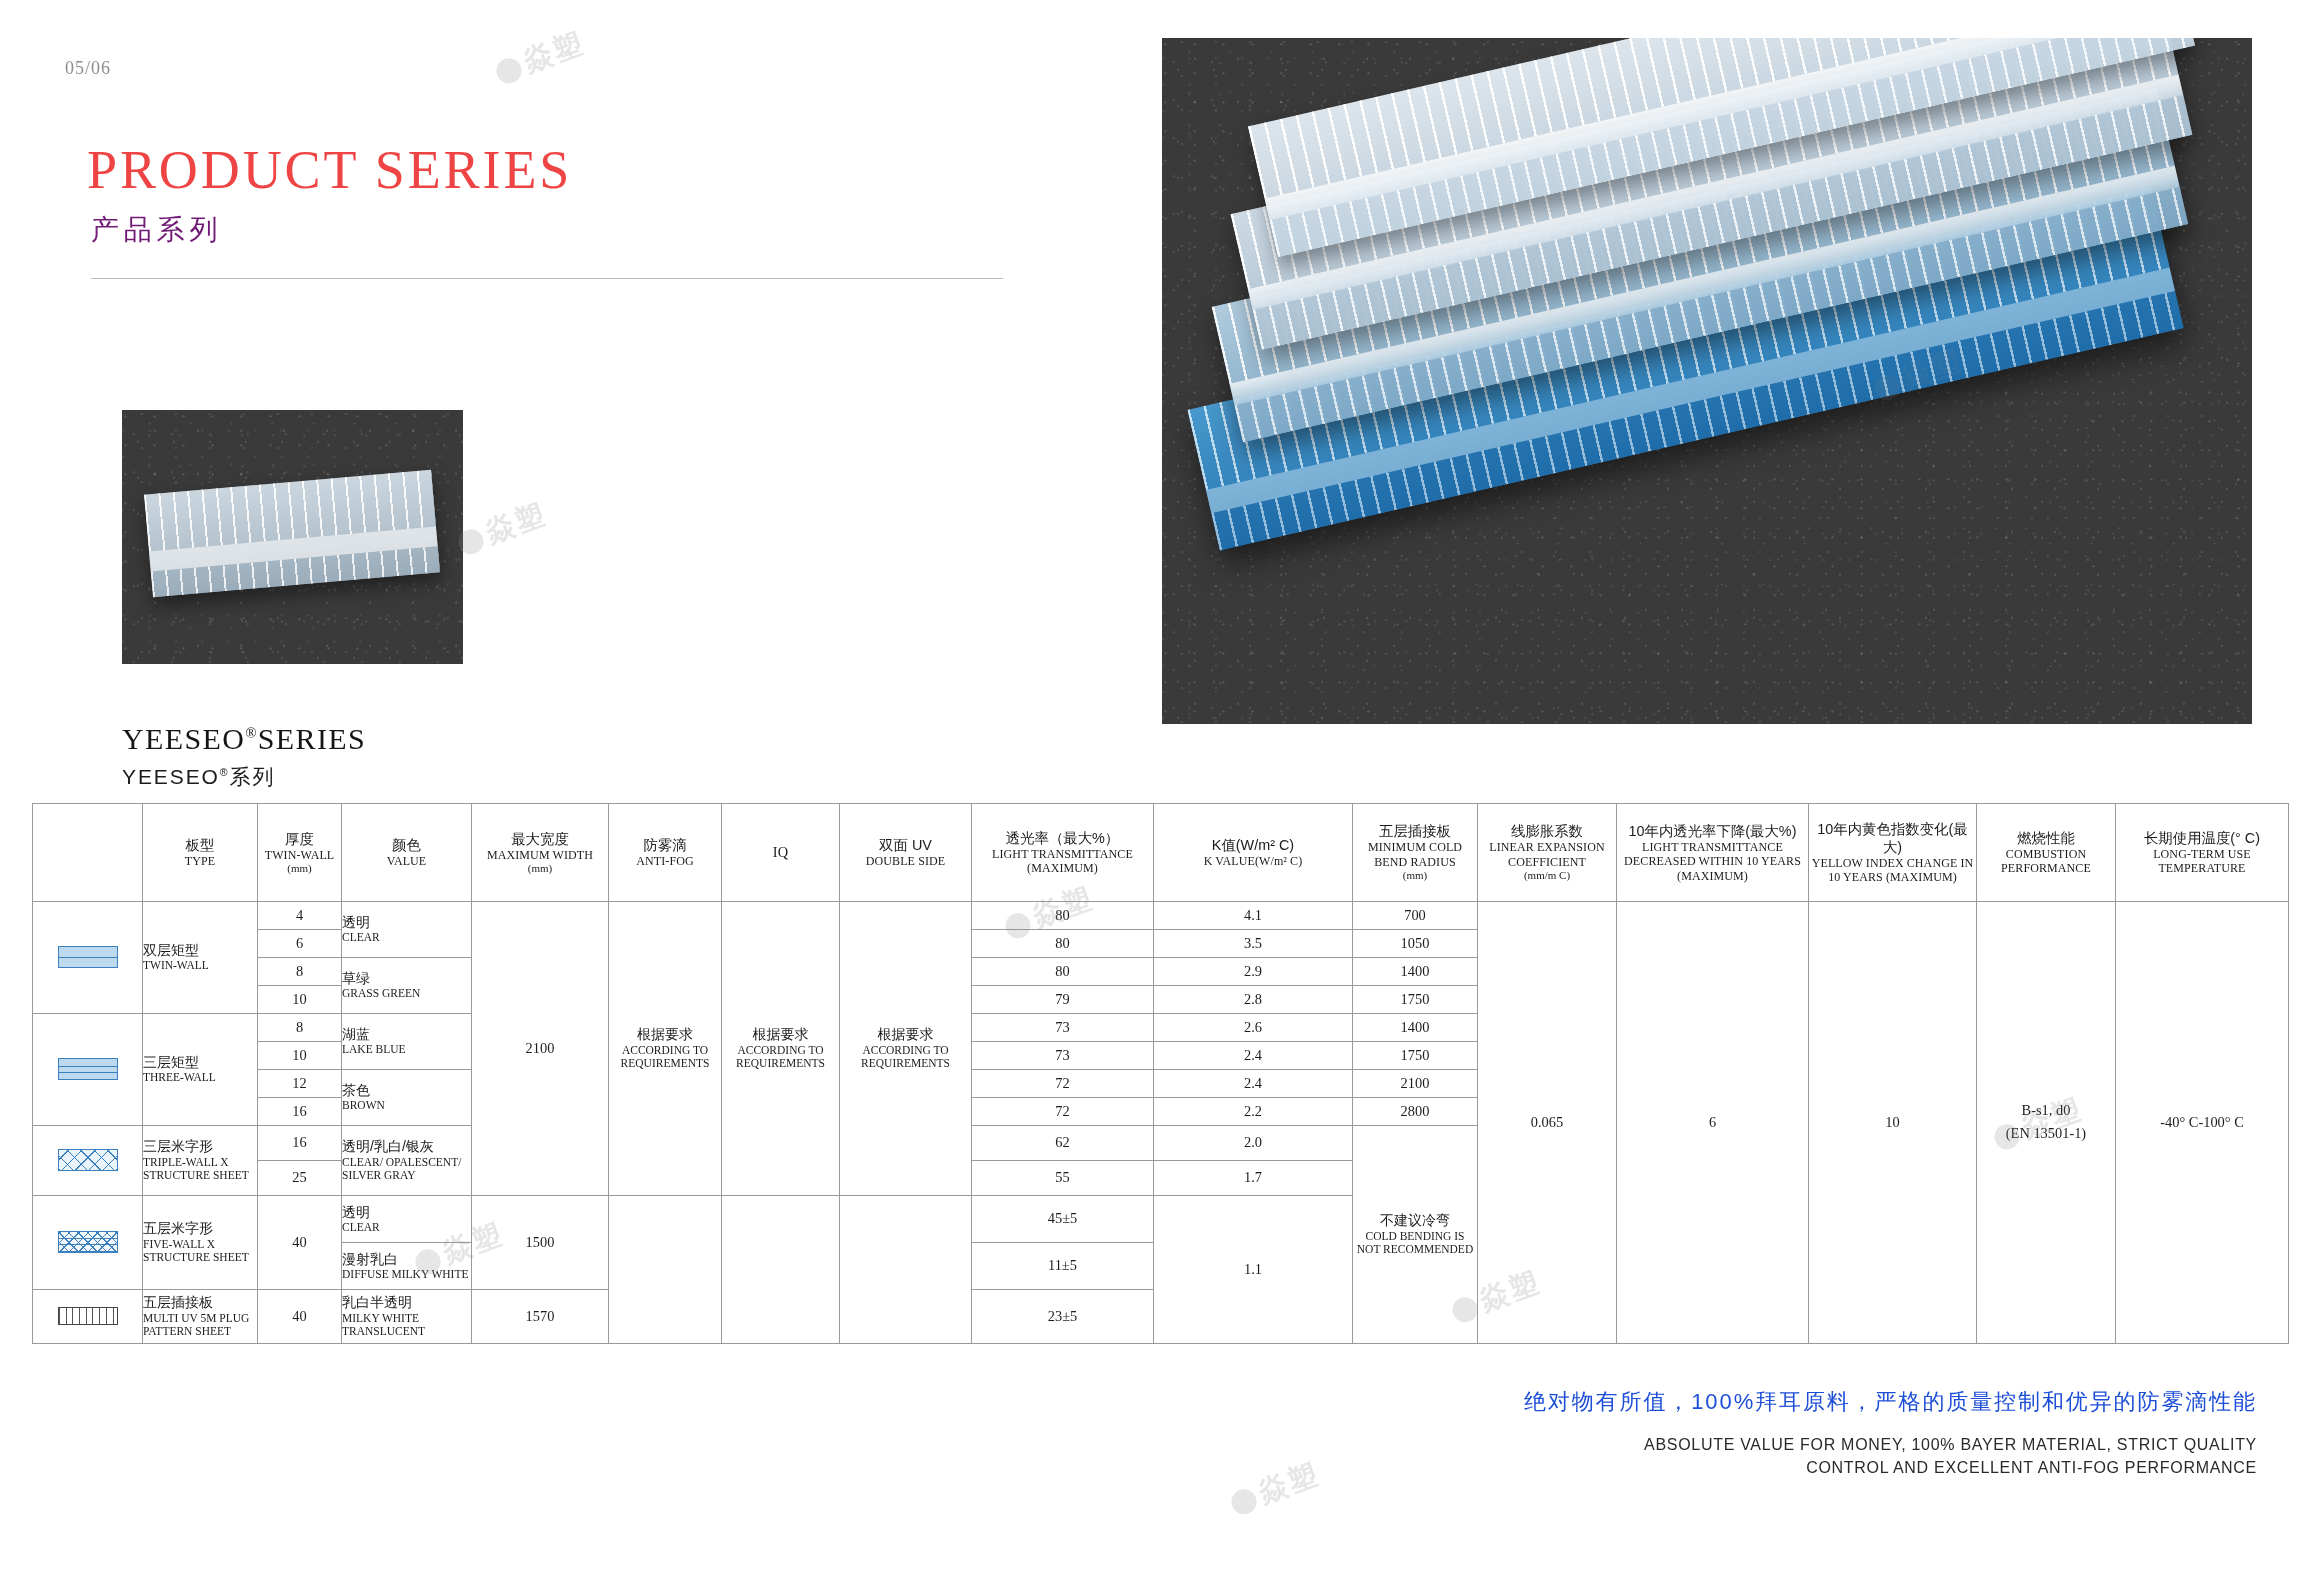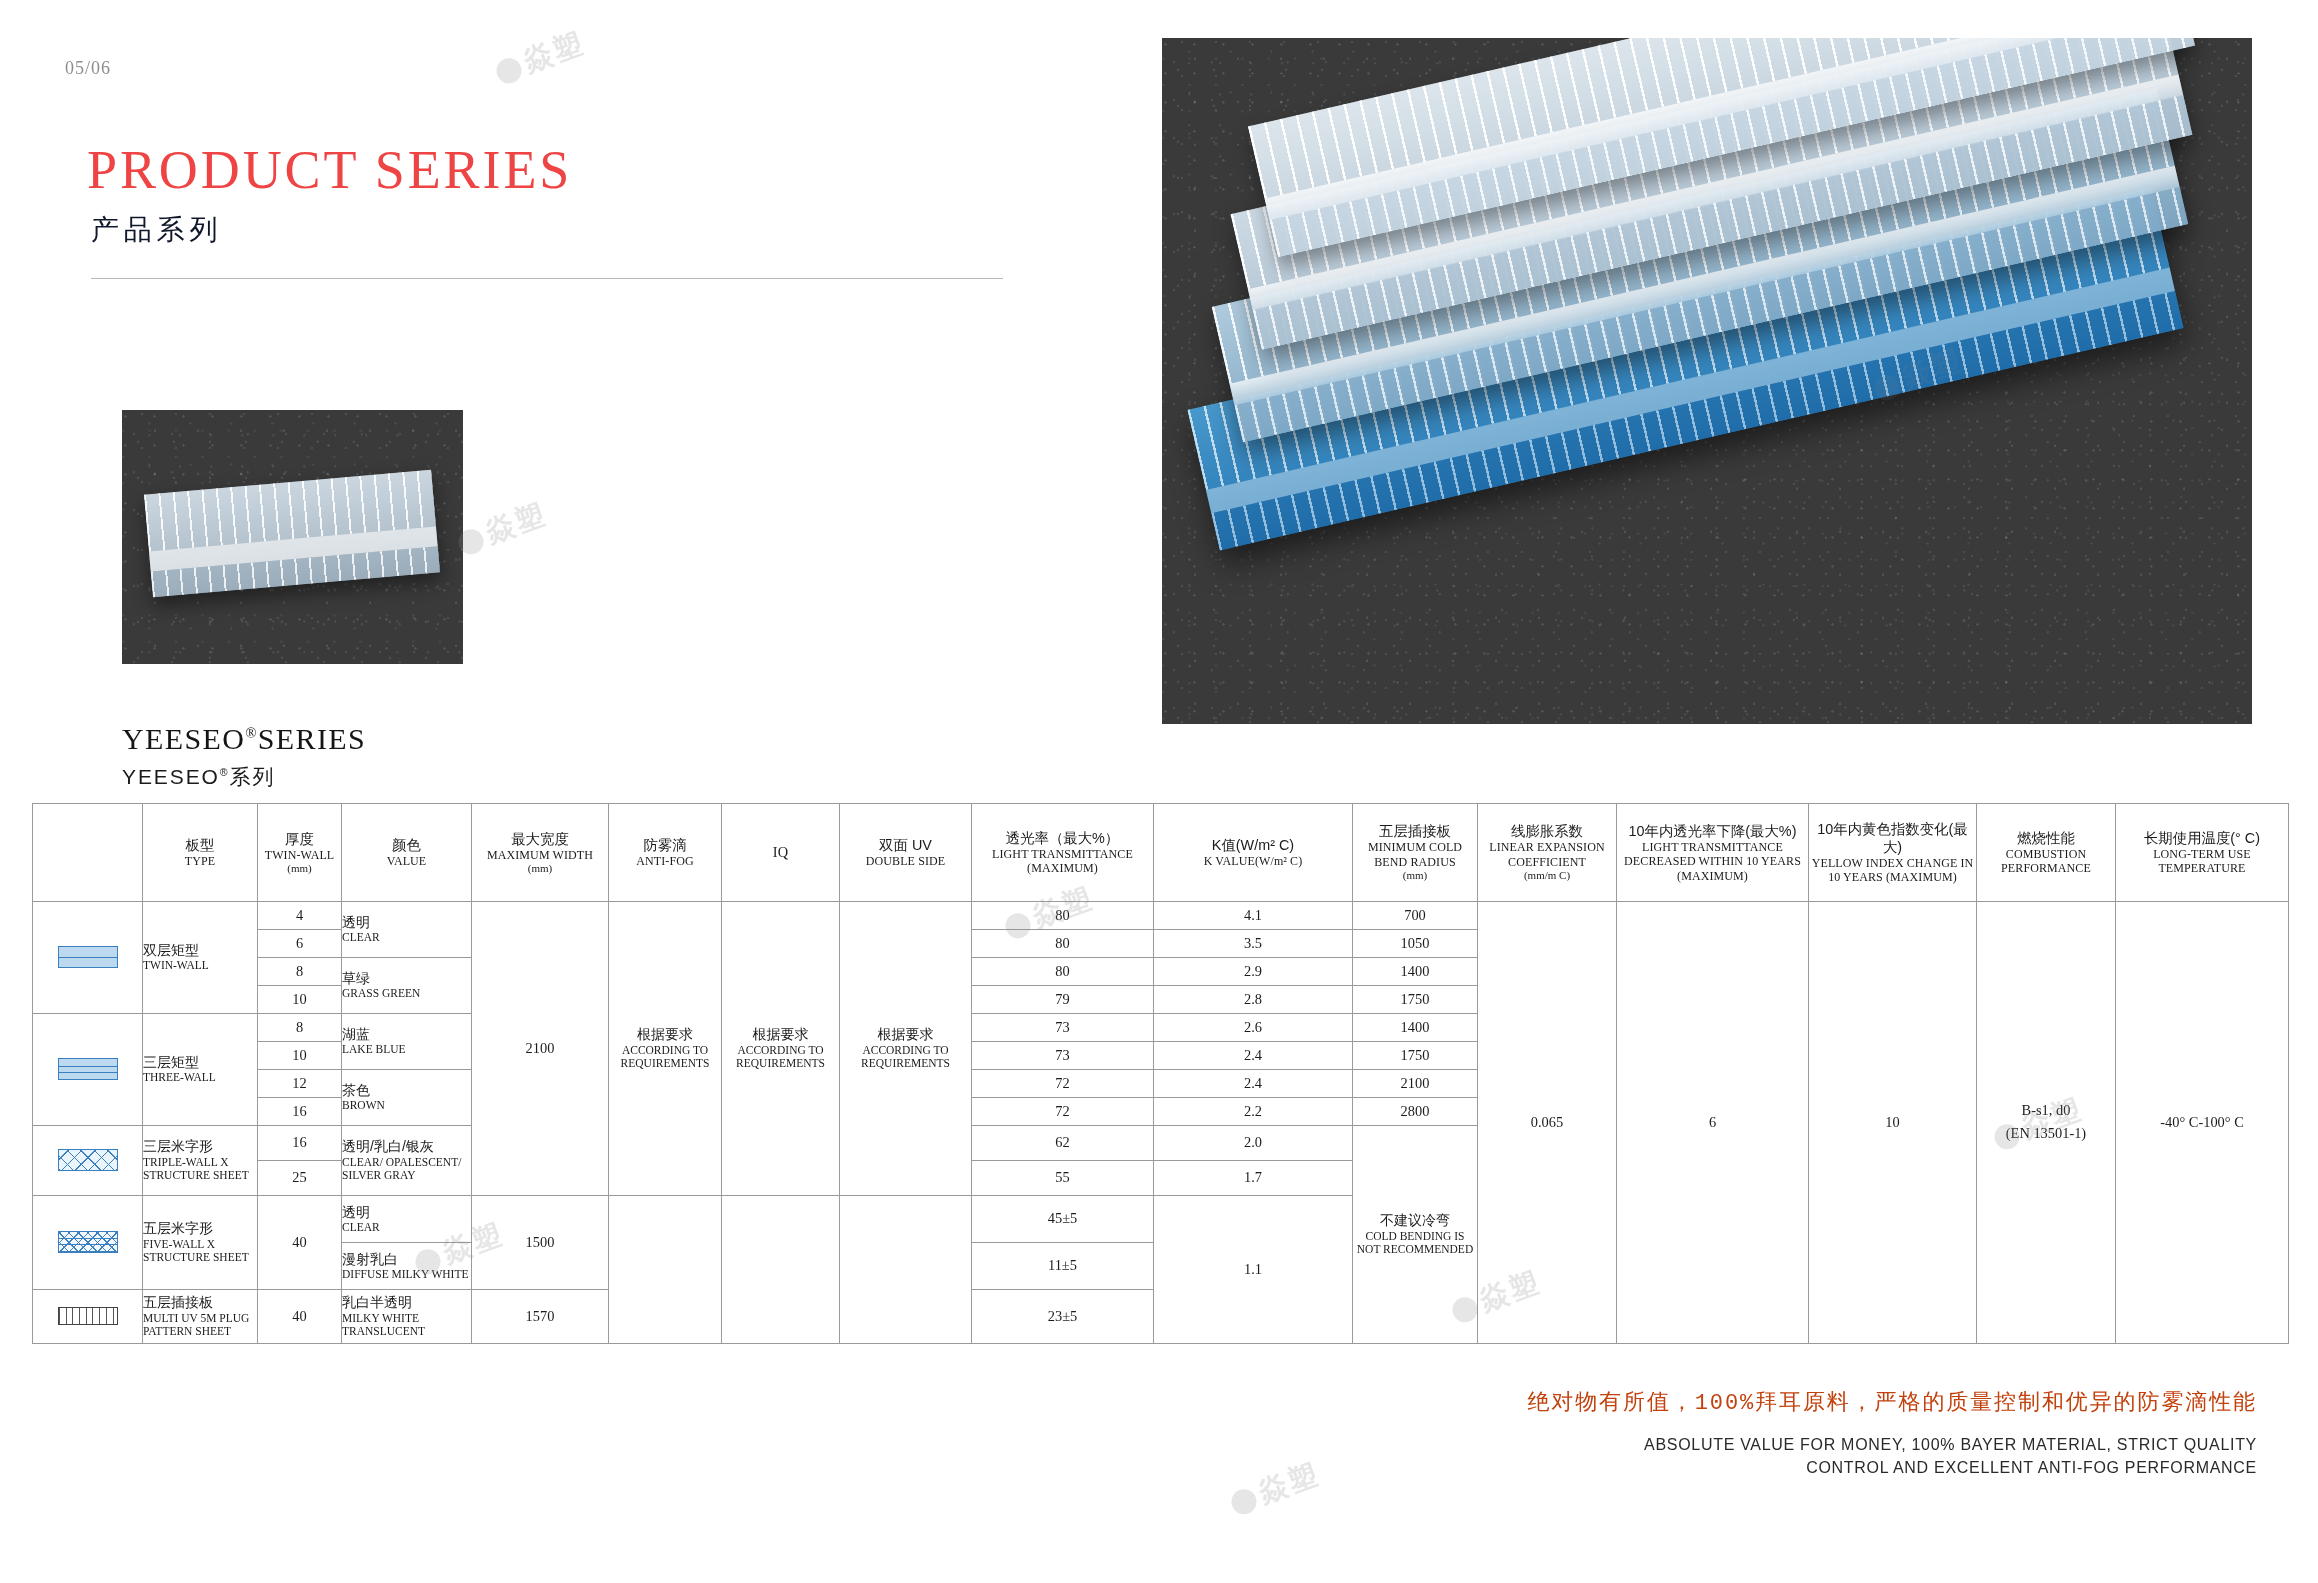--- a/index.html
+++ b/index.html
@@ -3,21 +3,21 @@
 <meta charset="utf-8">
 <style>
   html,body{margin:0;padding:0;background:#fff;}
   body{width:2319px;height:1584px;position:relative;font-family:"Liberation Serif",serif;color:#1b1b1b;overflow:hidden;}
 
   .page{position:absolute;left:0;top:0;width:2319px;height:1584px;background:#fff;}
 
   
   .pagenum{position:absolute;left:65px;top:58px;font-family:"Liberation Serif",serif;font-size:18px;color:#8d8d8d;letter-spacing:1px;}
   .title-en{position:absolute;left:87px;top:139px;font-family:"Liberation Serif",serif;font-size:54px;letter-spacing:2.9px;color:#ef4444;}
-  .title-cn{position:absolute;left:91px;top:211px;font-family:"Liberation Sans",sans-serif;font-size:28px;letter-spacing:4.8px;color:#0f172a;}
+  .title-cn{position:absolute;left:91px;top:211px;font-family:"Liberation Sans",sans-serif;font-size:28px;letter-spacing:4.8px;color:#701a75;}
   .title-rule{position:absolute;left:91px;top:278px;width:912px;height:1px;background:#b9b9b9;}
 
   
   .hero-main{position:absolute;left:1162px;top:38px;width:1090px;height:686px;overflow:hidden;background:#2c2c2c;}
   .hero-small{position:absolute;left:122px;top:410px;width:341px;height:254px;overflow:hidden;background:#2a2a2a;}
 
   .grain{position:absolute;left:0;top:0;right:0;bottom:0;
     background-color:#3a3a3a;
     background-image:
       radial-gradient(circle at 12% 22%, rgba(255,255,255,.13) 0 1px, transparent 1.4px),
@@ -79,21 +79,21 @@
   .ico-three:before{top:33%;}
   .ico-three:after{top:66%;}
   .ico-x{border:1px solid #3a7fbf;background:#eaf4fb;
      background-image:repeating-linear-gradient(45deg,#3a7fbf 0 1px,transparent 1px 9.6px),repeating-linear-gradient(-45deg,#3a7fbf 0 1px,transparent 1px 9.6px);}
   .ico-x5{border:1px solid #3a7fbf;background:#f2f8fc;
      background-image:repeating-linear-gradient(45deg,#3a7fbf 0 1px,transparent 1px 6.7px),repeating-linear-gradient(-45deg,#3a7fbf 0 1px,transparent 1px 6.7px),repeating-linear-gradient(0deg,#3a7fbf 0 1px,transparent 1px 6.7px);}
   .ico-plug{border:1px solid #444;background:#fff;height:16.3px;
      background-image:repeating-linear-gradient(90deg,#555 0 1px,transparent 1px 6.7px);}
 
   
-  .foot-cn{position:absolute;right:62px;top:1387px;font-family:Liberation Mono, monospace;font-size:22px;letter-spacing:1.9px;color:#c2410c;text-align:right;}
+  .foot-cn{position:absolute;right:62px;top:1387px;font-family:Liberation Sans, sans-serif;font-size:22px;letter-spacing:1.9px;color:#1d4ed8;text-align:right;}
   .foot-en{position:absolute;right:62px;top:1433px;font-family:"Liberation Sans",sans-serif;font-size:16px;letter-spacing:0.7px;color:#2a2a2a;text-align:right;line-height:1.45;width:1248px;}
 
   
   .wm{position:absolute;font-family:"Liberation Sans",sans-serif;color:rgba(140,140,140,.22);
       font-size:29px;font-weight:bold;letter-spacing:1.9px;transform:rotate(-20deg);pointer-events:none;white-space:nowrap;}
   .wm .dot{display:inline-block;width:25px;height:25px;border-radius:50%;background:rgba(140,140,140,.22);margin-right:4.8px;vertical-align:middle;}
 </style>
 </head>
 <body>
 

